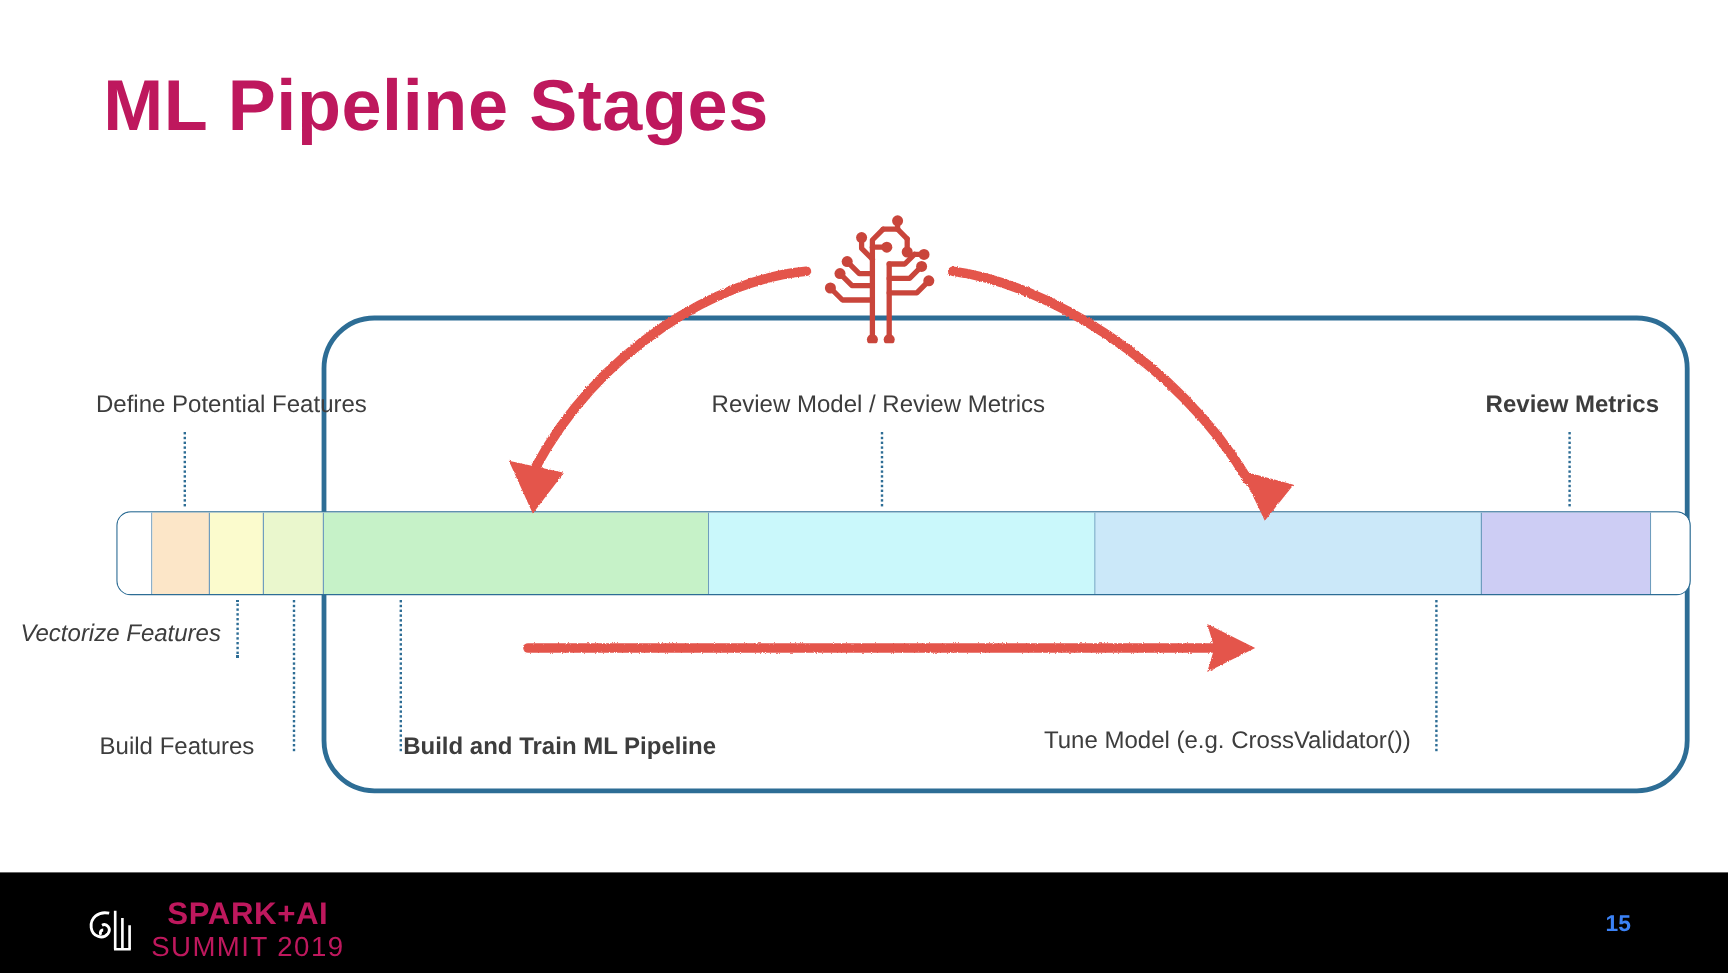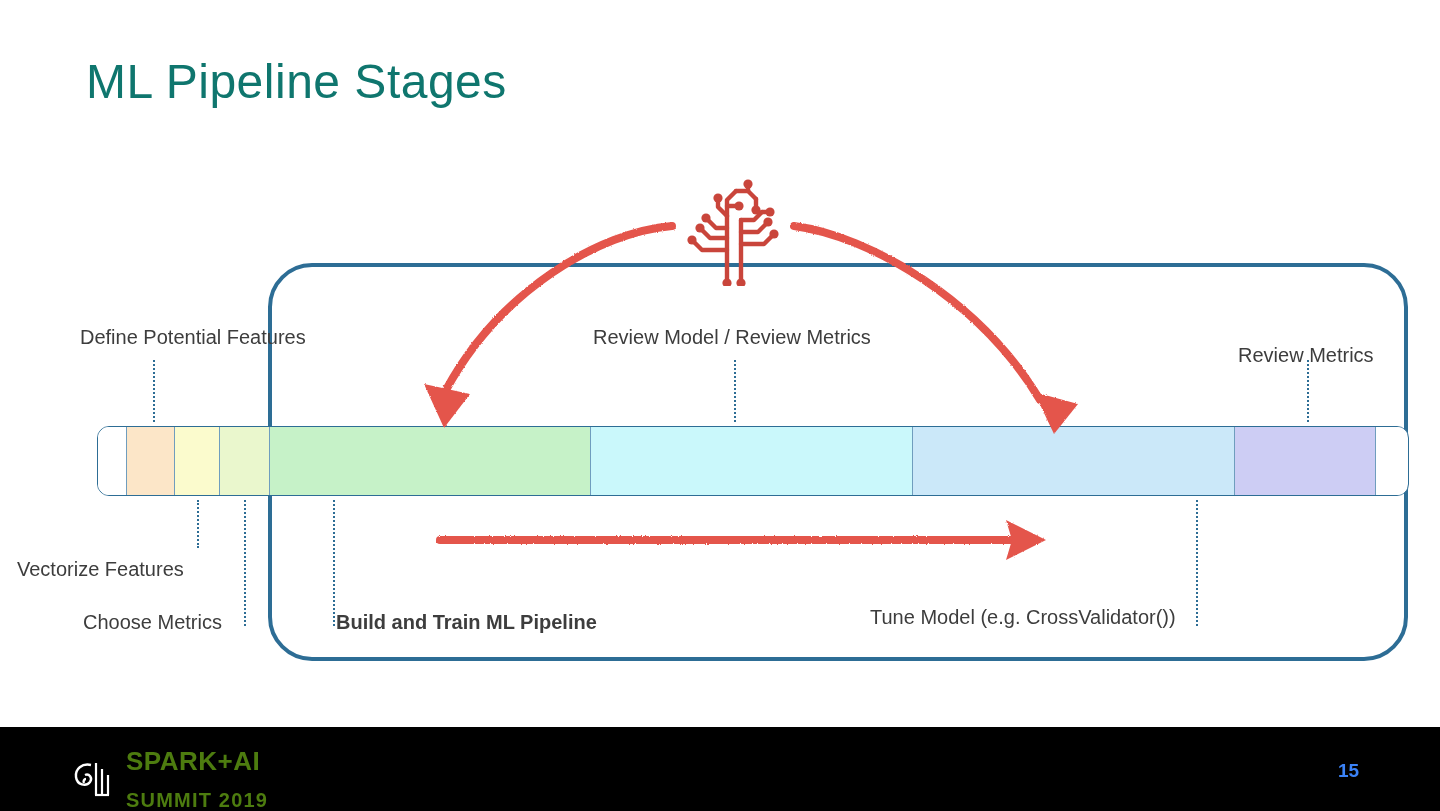--- a/index.html
+++ b/index.html
@@ -16,24 +16,24 @@
     height: 811px;
     background: #ffffff;
     overflow: hidden;
   }
 
   
   #slide-title {
     position: absolute;
     left: 86px;
     top: 58px;
-    font-size: 48px;
-    font-weight: 400;
+    font-size: 60px;
+    font-weight: 700;
     letter-spacing: 0.5px;
-    color: #0f766e;
+    color: #be185d;
     white-space: nowrap;
     line-height: 1;
   }
 
   
   .pipeline-frame {
     position: absolute;
     left: 268px;
     top: 263px;
     width: 1140px;
@@ -115,33 +115,34 @@
     top: 748px;
     display: flex;
     align-items: center;
   }
   .logo-mark {
     width: 44px;
     height: 44px;
     margin-right: 10px;
   }
   .logo-text {
-    color: #4d7c0f;
+    color: #be185d;
     line-height: 1;
+    text-align: center;
   }
   .logo-line1 {
     font-size: 26px;
     font-weight: bold;
     letter-spacing: 0.5px;
   }
   .logo-line2 {
-    font-size: 20px;
-    font-weight: bold;
+    font-size: 23px;
+    font-weight: normal;
     letter-spacing: 1.2px;
-    margin-top: 16px;
+    margin-top: 4px;
   }
   .page-number {
     position: absolute;
     left: 1338px;
     top: 760px;
     color: #3b82f6;
     font-size: 19px;
     font-weight: bold;
   }
 </style>
@@ -172,23 +173,23 @@
       <div class="connector" style="left: 1307px; top: 360px; height: 62px;"></div>
       <div class="connector" style="left: 197px; top: 500px; height: 48px;"></div>
       <div class="connector" style="left: 244px; top: 500px; height: 126px;"></div>
       <div class="connector" style="left: 333px; top: 500px; height: 126px;"></div>
       <div class="connector" style="left: 1196px; top: 500px; height: 126px;"></div>
     </div>
 
   <div id="labels-layer">
       <div class="stage-label" style="left: 80px; top: 326px;">Define Potential Features</div>
       <div class="stage-label" style="left: 593px; top: 326px;">Review Model / Review Metrics</div>
-      <div class="stage-label" style="left: 1238px; top: 344px;">Review Metrics</div>
-      <div class="stage-label" style="left: 17px; top: 558px;">Vectorize Features</div>
-      <div class="stage-label" style="left: 83px; top: 611px;">Choose Metrics</div>
+      <div class="stage-label" style="left: 1238px; top: 326px; font-weight: bold;">Review Metrics</div>
+      <div class="stage-label" style="left: 17px; top: 517px; font-style: italic;">Vectorize Features</div>
+      <div class="stage-label" style="left: 83px; top: 611px;">Build Features</div>
       <div class="stage-label" style="left: 336px; top: 611px; font-weight: bold;">Build and Train ML Pipeline</div>
       <div class="stage-label" style="left: 870px; top: 606px;">Tune Model (e.g. CrossValidator())</div>
     </div>
 
   <div class="tree-icon">
     <svg viewBox="0 0 104 110" width="104" height="110" aria-hidden="true">
       <g fill="none" stroke="#c9453b" stroke-width="4.4" stroke-linecap="round" stroke-linejoin="round">
 
         <path d="M45 104 L45 62 L45 40"></path>
         <path d="M59 104 L59 66 L59 44"></path>

